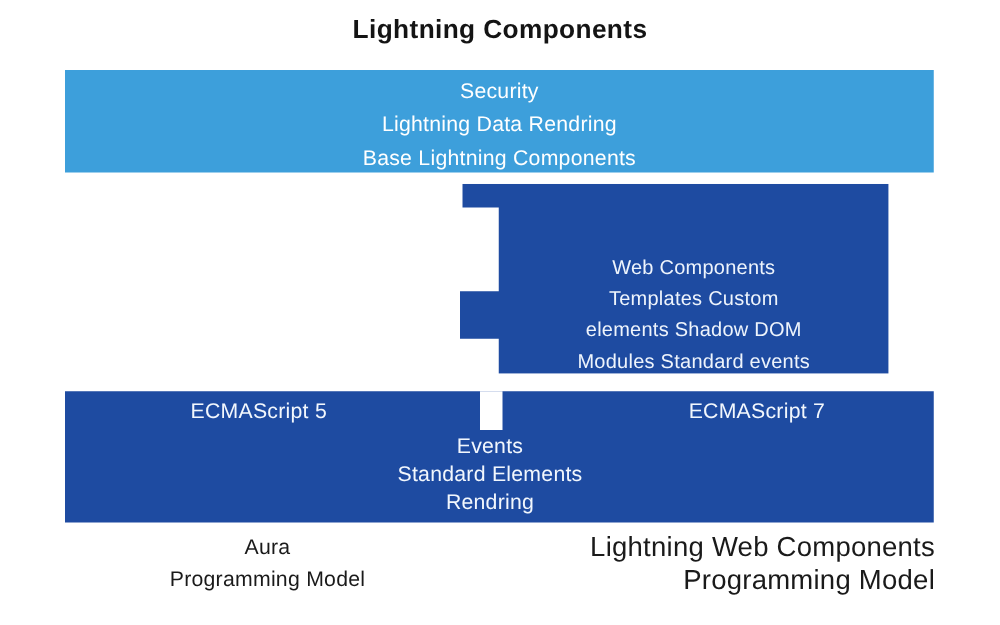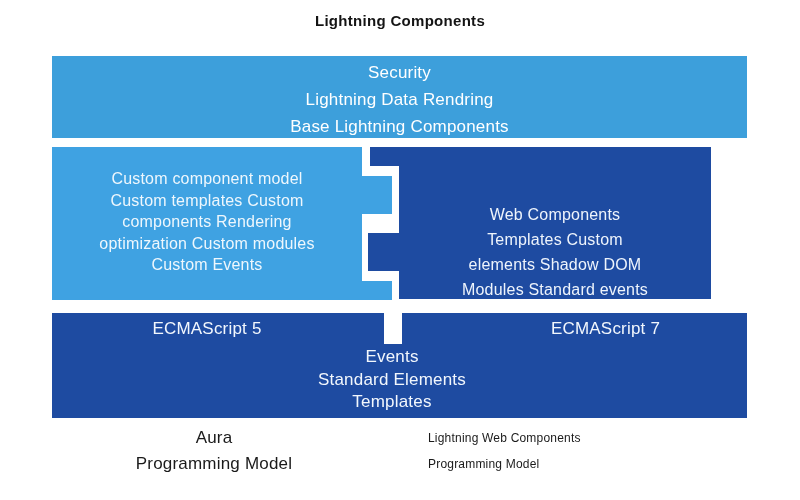--- a/index.html
+++ b/index.html
@@ -15,21 +15,21 @@
     background: #ffffff;
     overflow: hidden;
   }
   .pre { white-space: pre-line; }
 
   .title {
     position: absolute;
     left: 0; top: 12px;
     width: 800px;
     text-align: center;
-    font-size: 15px;
+    font-size: 21px;
     font-weight: 700;
     letter-spacing: 0.3px;
     color: #141414;
   }
 
   
   .top-bar {
     position: absolute;
     left: 52px; top: 56px;
     width: 695px; height: 82px;
@@ -136,62 +136,55 @@
     text-align: center;
     color: #1a1a1a;
     font-size: 17px;
     line-height: 26px;
     letter-spacing: 0.2px;
   }
   .footer-right {
     position: absolute;
     left: 428px; top: 425px;
     width: 320px;
-    text-align: left;
+    text-align: right;
     color: #1a1a1a;
-    font-size: 12px;
+    font-size: 22px;
     line-height: 26px;
     letter-spacing: 0.2px;
   }
 </style>
 </head>
 <body>
 
 <div class="canvas">
 
   <div class="title pre">Lightning Components</div>
 
   <div class="top-bar">
     <div class="top-bar-text pre">Security
 Lightning Data Rendring
 Base Lightning Components</div>
   </div>
 
-  <div class="aura-box">
-    <div class="aura-box-text pre">Custom component model
-Custom templates Custom
-components Rendering
-optimization Custom modules
-Custom Events</div>
-  </div>
 
   <div class="lwc-box">
     <div class="lwc-box-text pre">Web Components
 Templates Custom
 elements Shadow DOM
 Modules Standard events</div>
   </div>
 
   <div class="bottom-bar">
     <div class="bottom-bar-notch"></div>
     <div class="es5-label">ECMAScript 5</div>
     <div class="es7-label">ECMAScript 7</div>
     <div class="bottom-center-text pre">Events
 Standard Elements
-Templates</div>
+Rendring</div>
   </div>
 
   <div class="footer-left pre">Aura
 Programming Model</div>
 
   <div class="footer-right pre">Lightning Web Components
 Programming Model</div>
 
 </div>
 

